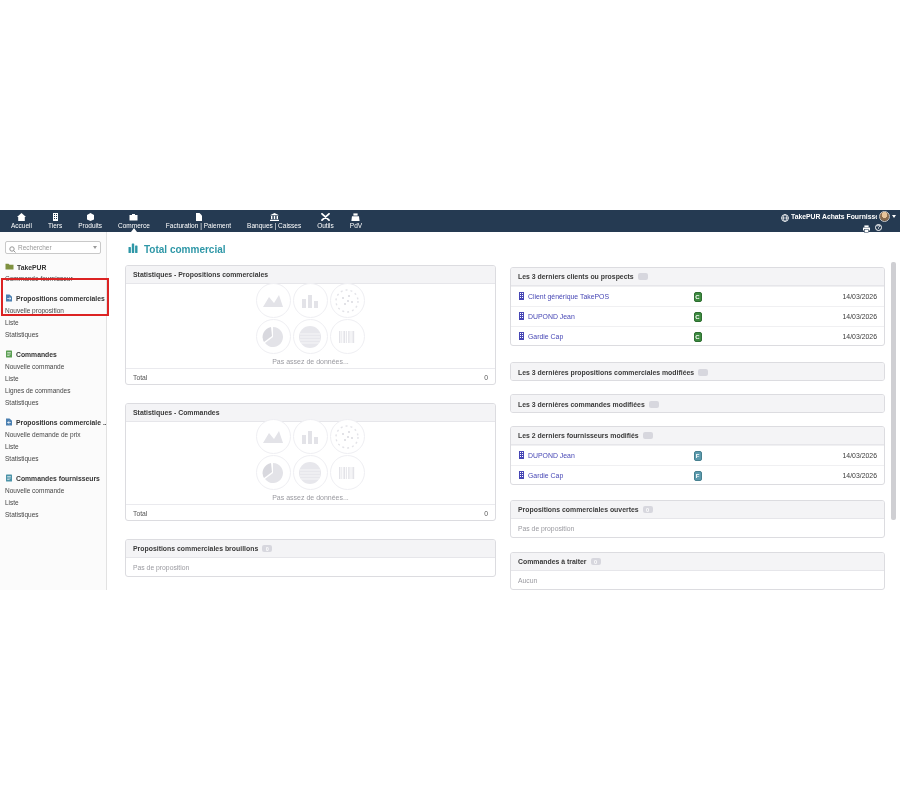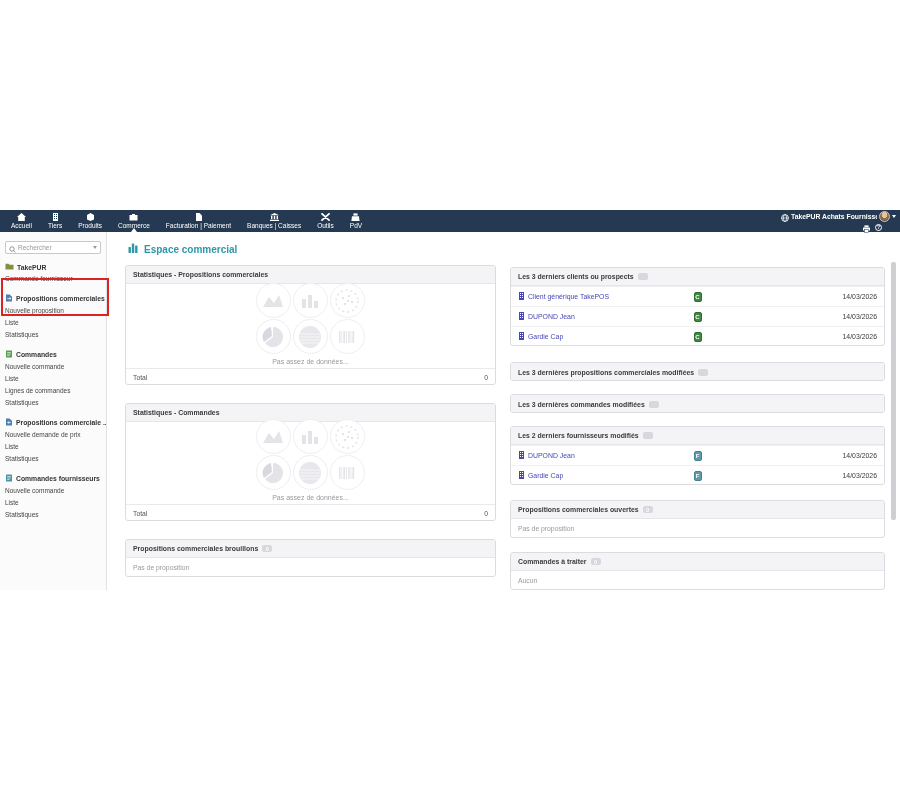--- a/index.html
+++ b/index.html
@@ -229,21 +229,21 @@
 
     <div class="highlight-box"></div>
   </aside>
 
   <div class="page-title">
     <span><svg width="11" height="10" viewBox="0 0 11 10">
           <rect x="0.5" y="4" width="2.4" height="6" rx="0.6" fill="#2e97a7"></rect>
           <rect x="3.8" y="0.5" width="2.4" height="9.5" rx="0.6" fill="#2e97a7"></rect>
           <rect x="7.1" y="2.5" width="2.4" height="7.5" rx="0.6" fill="#2e97a7"></rect>
         </svg></span>
-    <span>Espace commercial</span>
+    <span>Total commercial</span>
   </div>
 
   <div class="box" style="left:125px; top:55px; width:371px; height:120px;">
     <div class="box-head">
       <span>Statistiques - Propositions commerciales</span>
     </div>
     <div class="statbox-body">
       <div class="circle-grid">
         <span class="ph-circle">
             <svg width="24" height="24" viewBox="0 0 24 24">

